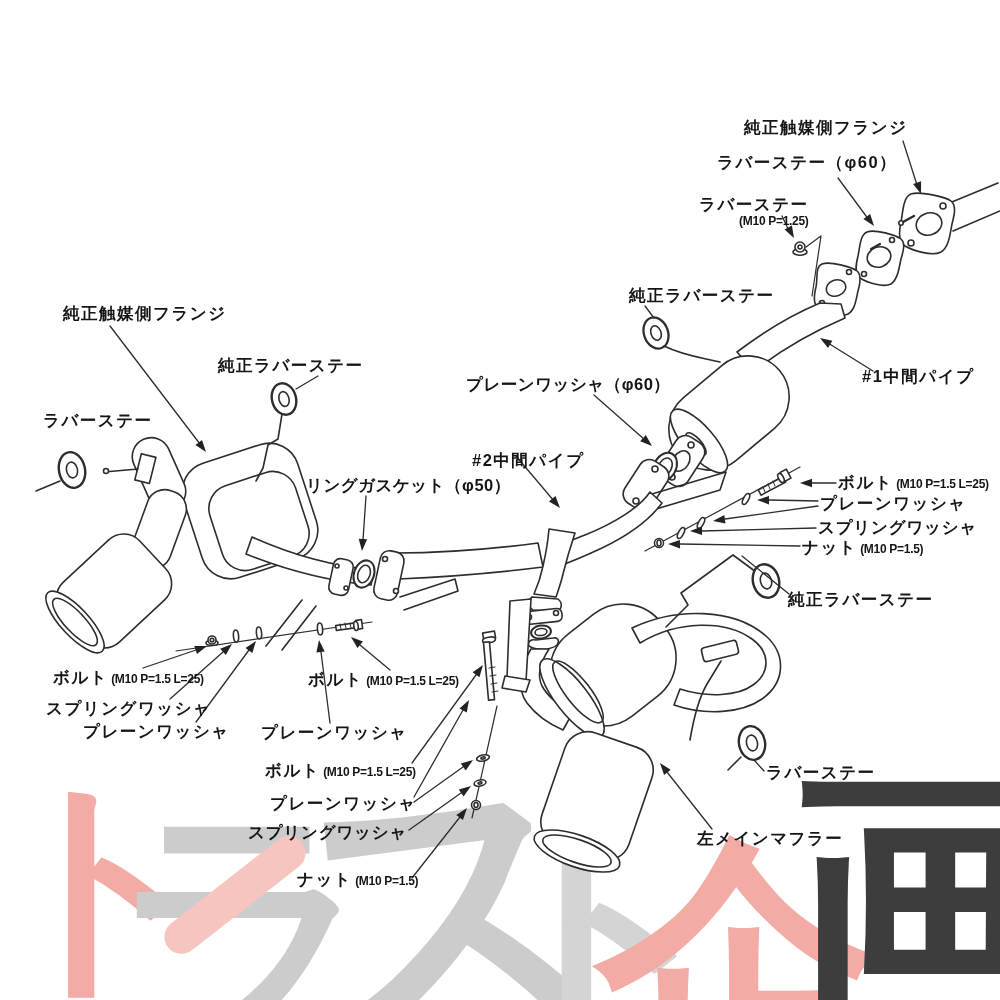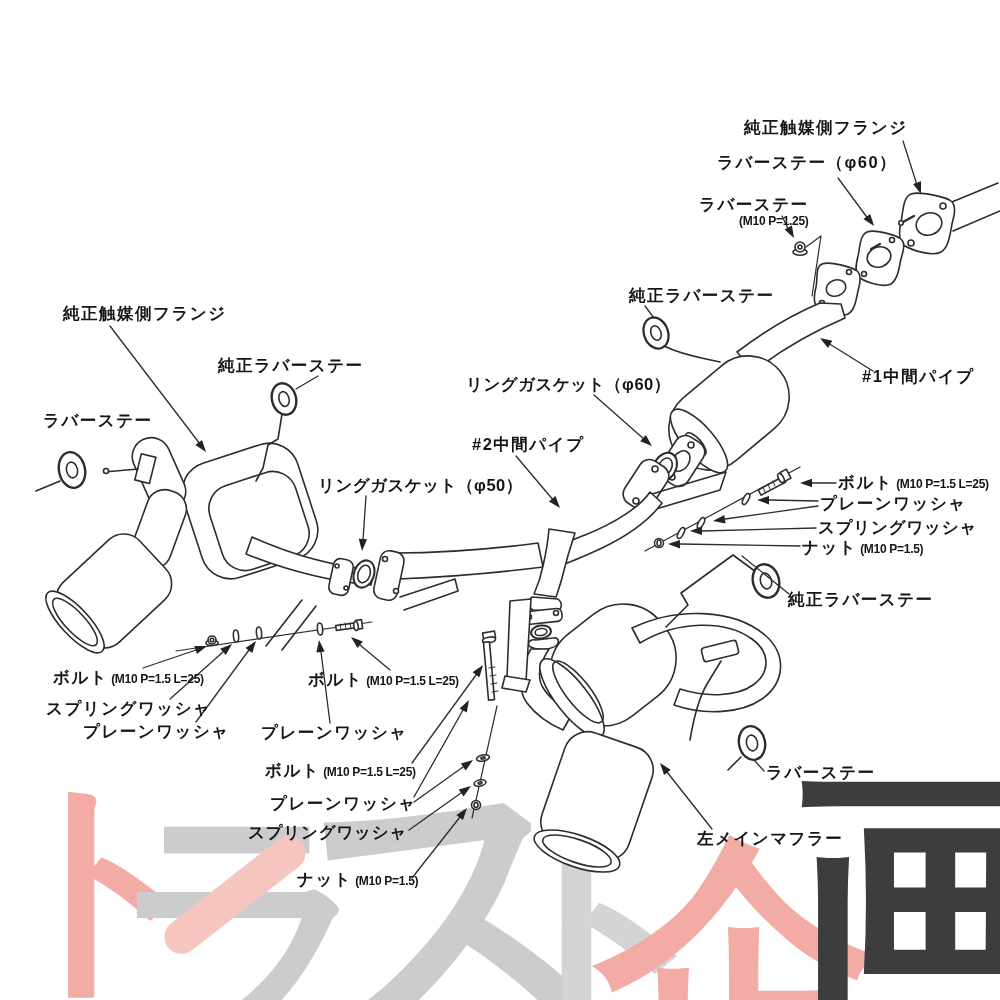--- a/index.html
+++ b/index.html
@@ -269,23 +269,23 @@
         <polygon points="660,763 670.7,769.8 664.1,775"></polygon>
       </g>
     </g>
   </svg>
 
   <div class="lbl" style="left:744px;top:119px"><span>純正触媒側フランジ</span></div>
   <div class="lbl" style="left:717px;top:154px"><span>ラバーステー（φ60）</span></div>
   <div class="lbl" style="left:699px;top:196px"><span>ラバーステー</span><span class="spec block">(M10 P=1.25)</span></div>
   <div class="lbl" style="left:629px;top:287px"><span>純正ラバーステー</span></div>
   <div class="lbl" style="left:862px;top:368px"><span>#1中間パイプ</span></div>
-  <div class="lbl" style="left:466px;top:376px;letter-spacing:0.5px"><span>リングガスケット（φ60）</span></div>
-  <div class="lbl" style="left:472px;top:436px"><span>#2中間パイプ</span></div>
-  <div class="lbl" style="left:318px;top:477px;letter-spacing:0.5px"><span>リングガスケット（φ50）</span></div>
+  <div class="lbl" style="left:466px;top:376px;letter-spacing:0.5px"><span>プレーンワッシャ（φ60）</span></div>
+  <div class="lbl" style="left:472px;top:452px"><span>#2中間パイプ</span></div>
+  <div class="lbl" style="left:306px;top:477px;letter-spacing:0.5px"><span>リングガスケット（φ50）</span></div>
   <div class="lbl" style="left:63px;top:305px"><span>純正触媒側フランジ</span></div>
   <div class="lbl" style="left:218px;top:357px"><span>純正ラバーステー</span></div>
   <div class="lbl" style="left:43px;top:412px"><span>ラバーステー</span></div>
 
   <div class="lbl" style="left:838px;top:474px"><span>ボルト</span><span class="spec">(M10 P=1.5 L=25)</span></div>
   <div class="lbl" style="left:820px;top:495px"><span>プレーンワッシャ</span></div>
   <div class="lbl" style="left:818px;top:519px;letter-spacing:0.8px"><span>スプリングワッシャ</span></div>
   <div class="lbl" style="left:802px;top:539px"><span>ナット</span><span class="spec">(M10 P=1.5)</span></div>
   <div class="lbl" style="left:788px;top:591px"><span>純正ラバーステー</span></div>
 

